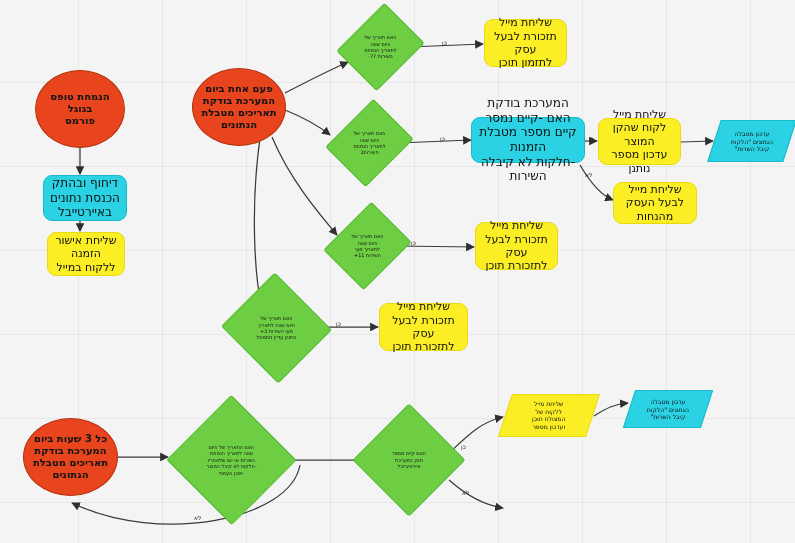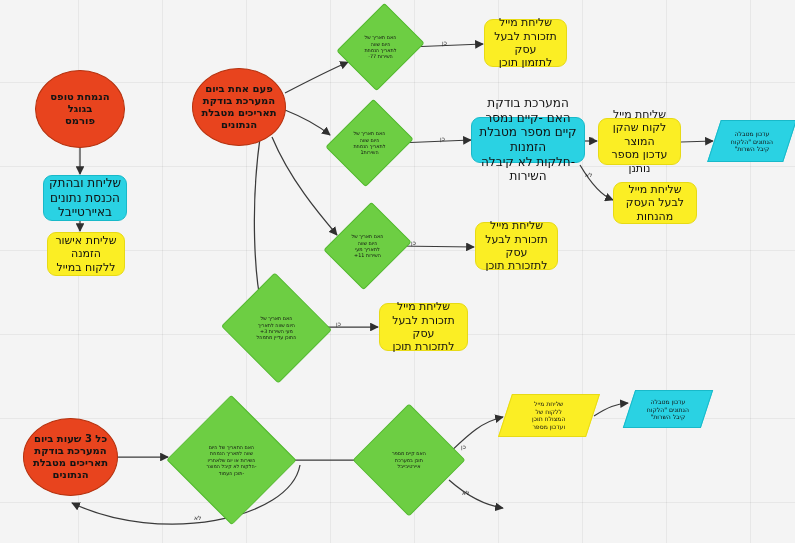--- a/index.html
+++ b/index.html
@@ -138,21 +138,21 @@
 
       <path d="M594,416 C608,407 616,404 628,403"></path>
 
       <path d="M300,465 C290,520 160,545 72,503"></path>
     </g>
   </svg>
 
   <div class="node n-circle" style="left:35px;top:70px;width:90px;height:78px;">הנמחת טופס בגוגל
 פורמס</div>
 
-  <div class="node n-round" style="left:43px;top:175px;width:84px;height:46px;">שליחת ובהתק
+  <div class="node n-round" style="left:43px;top:175px;width:84px;height:46px;">דיחוף ובהתק
 הכנסת נתונים באיירטייבל</div>
 
   <div class="node n-yellow" style="left:47px;top:232px;width:78px;height:44px;">שליחת אישור הזמנה
 ללקוח במייל</div>
 
   <div class="node n-circle" style="left:192px;top:68px;width:94px;height:78px;">פעם אחת ביום
 המערכת בודקת
 תאריכים מטבלת
 הנתונים</div>
 

